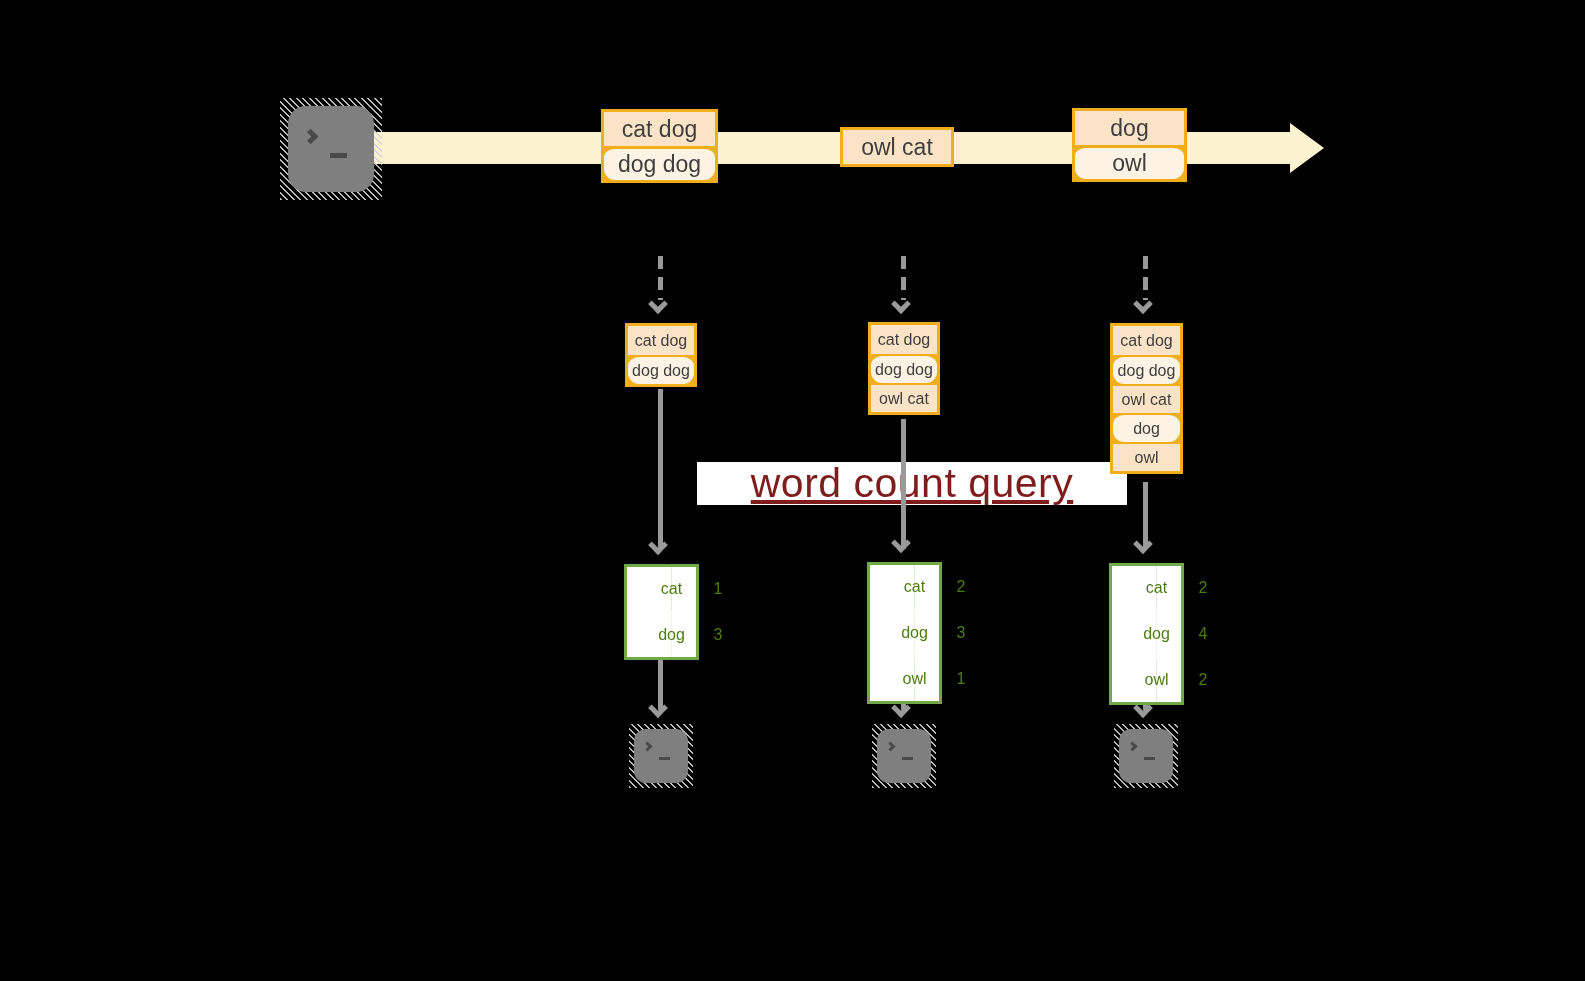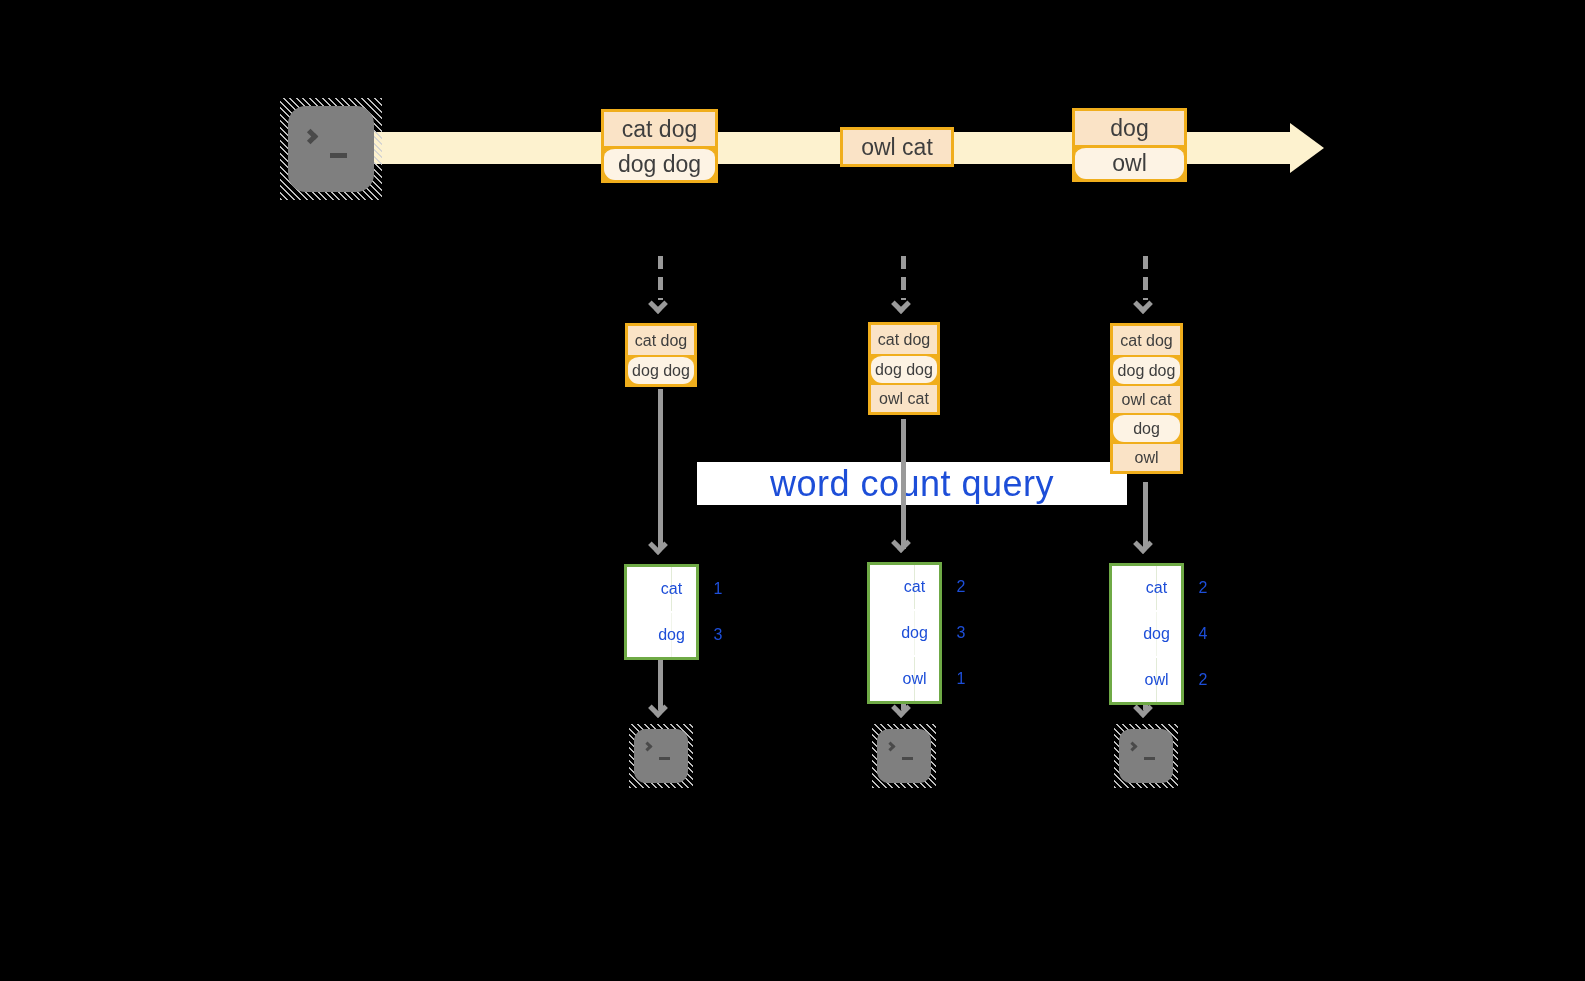--- a/index.html
+++ b/index.html
@@ -54,27 +54,27 @@
   .orow--cream{background:var(--cell-cream);border-radius:11px;}
 
   
   .vline{position:absolute;width:5px;background:var(--arrow-gray);z-index:3;}
   .vline--dashed{background:repeating-linear-gradient(to bottom,var(--arrow-gray) 0 13px,transparent 13px 21px);}
   .chev{position:absolute;width:14px;height:14px;border-right:5px solid var(--arrow-gray);
     border-bottom:5px solid var(--arrow-gray);transform:rotate(45deg);z-index:3;}
 
   
   .banner{position:absolute;background:#ffffff;display:flex;align-items:center;justify-content:center;z-index:2;}
-  .banner span{font-size:36px;color:#1d4ed8;letter-spacing:.5px;}
+  .banner span{font-size:41px;color:#7f1d1d;letter-spacing:.5px;text-decoration:underline;}
 
   
   .gtable{position:absolute;display:grid;grid-template-columns:45px 22px;gap:2px;
     background:#fff;border:3px solid var(--table-border);z-index:4;}
   .gcell{height:44px;display:flex;align-items:center;justify-content:center;
-    font-size:16px;color:#1d4ed8;margin-left:44px;}
+    font-size:16px;color:#4d7c0f;margin-left:44px;}
   .gcell--dark{background:var(--table-cell-dark);}
   .gcell--light{background:var(--table-cell-light);}
 </style>
 </head>
 <body>
 
 <div class="canvas">
 
   <div class="band" style="left:373px;top:132px;width:917px;height:32px;"></div>
   <div class="band-head" style="left:1290px;top:123px;"></div>

